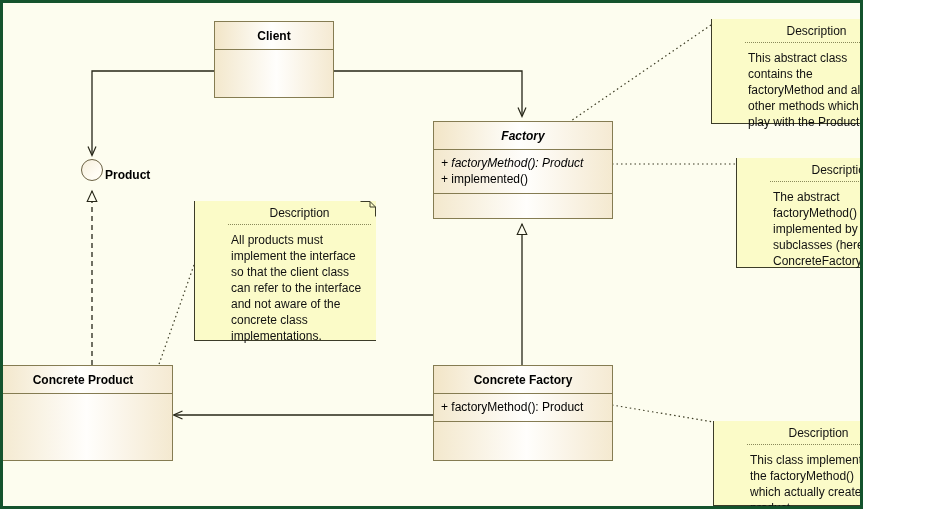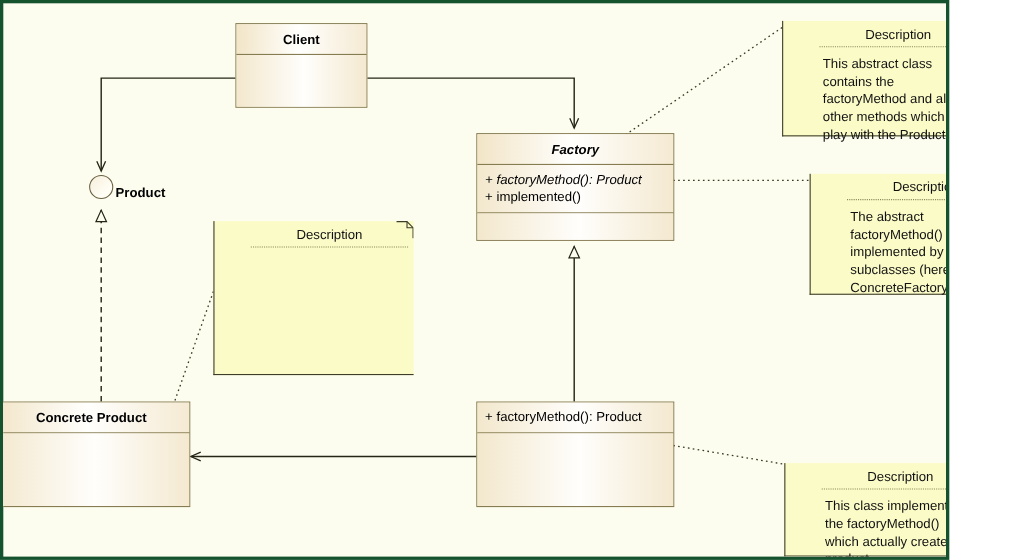--- a/index.html
+++ b/index.html
@@ -185,20 +185,21 @@
     </div>
     <div class="uml-ops"></div>
   </div>
 
   <div class="uml-class" style="left:-10px; top:362px; width:180px; height:96px;">
     <div class="uml-header">Concrete Product</div>
     <div class="uml-ops"></div>
   </div>
 
   <div class="uml-class" style="left:430px; top:362px; width:180px; height:96px;">
+    <div class="uml-header">Concrete Factory</div>
     <div class="uml-attrs">
       <div class="op-line">+ factoryMethod(): Product</div>
     </div>
     <div class="uml-ops"></div>
   </div>
 
   <div class="lollipop" style="left:78px; top:156px;"></div>
   <div class="lollipop-label" style="left:102px; top:165px;">Product</div>
 
   <div class="uml-note" style="left:708px; top:16px; width:182px; height:105px;">
@@ -228,20 +229,21 @@
   </div>
 
   <div class="uml-note" style="left:191px; top:198px; width:182px; height:140px;">
     <svg class="note-fold" viewBox="0 0 16 16" width="16" height="16">
       <path d="M0.5,0.5 L10,0.5 L15.5,6 L15.5,15.5" fill="none" stroke="#3c3c28" stroke-width="1"></path>
       <path d="M10,0.5 L10,6 L15.5,6" fill="none" stroke="#3c3c28" stroke-width="1"></path>
     </svg>
     <div class="note-inner">
       <div class="note-title">Description</div>
       <div class="note-sep"></div>
+      <div class="note-body">All products must implement the interface so that the client class can refer to the interface and not aware of the concrete class implementations.</div>
     </div>
   </div>
 
   <div class="uml-note" style="left:710px; top:418px; width:182px; height:85px;">
     <svg class="note-fold" viewBox="0 0 16 16" width="16" height="16">
       <path d="M0.5,0.5 L10,0.5 L15.5,6 L15.5,15.5" fill="none" stroke="#3c3c28" stroke-width="1"></path>
       <path d="M10,0.5 L10,6 L15.5,6" fill="none" stroke="#3c3c28" stroke-width="1"></path>
     </svg>
     <div class="note-inner">
       <div class="note-title">Description</div>

